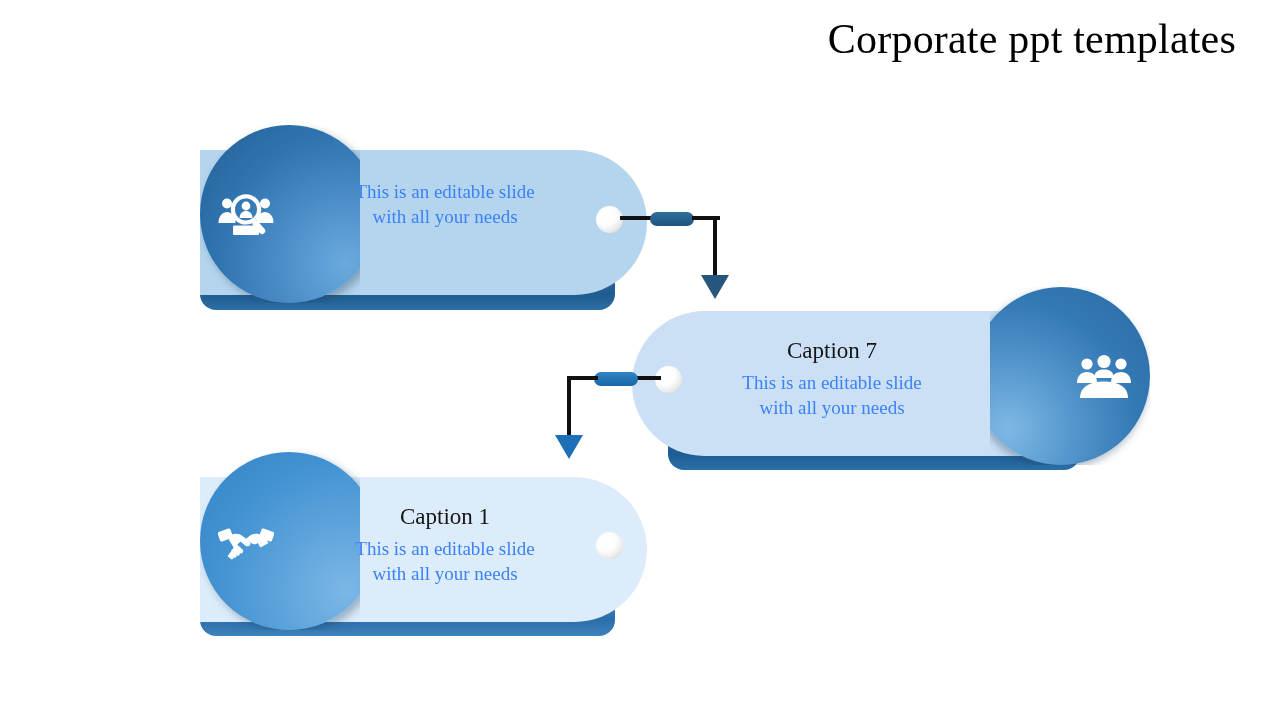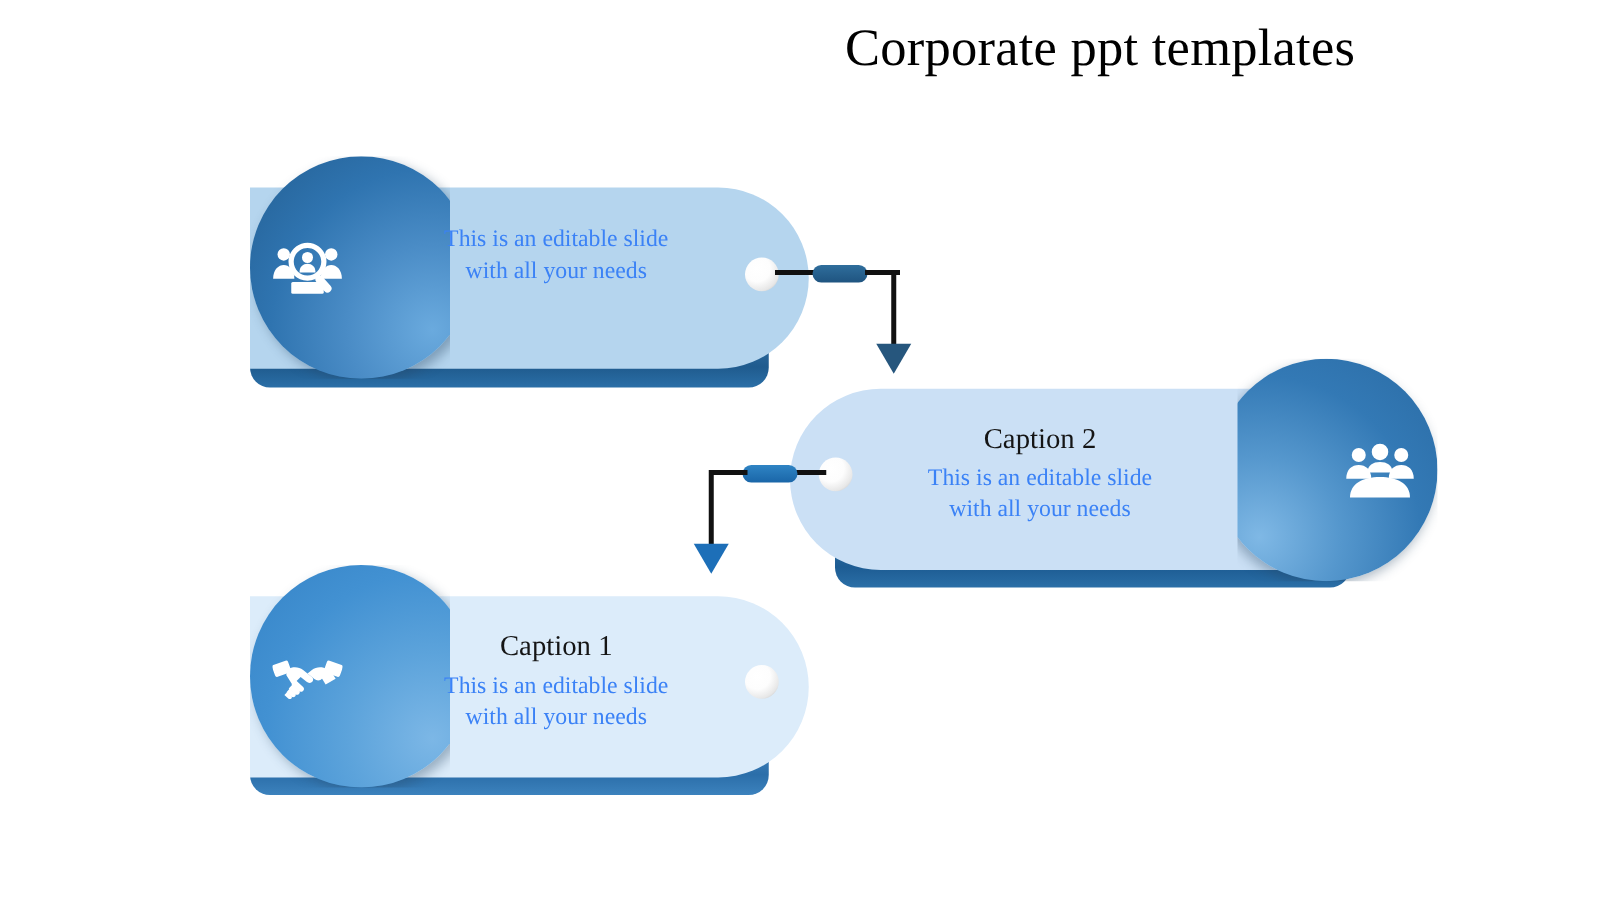--- a/index.html
+++ b/index.html
@@ -17,21 +17,21 @@
     font-family: "Liberation Serif", "DejaVu Serif", serif;
     color: #1a1a1a;
   }
 
   
   #slide-title {
     position: absolute;
     top: 10px;
     right: 44px;
     width: 560px;
-    text-align: left;
+    text-align: right;
     font-family: "Liberation Serif", "DejaVu Serif", serif;
     font-size: 42px;
     line-height: 58px;
     font-weight: 400;
     color: #000000;
     letter-spacing: 0.2px;
   }
 
   
   .card {
@@ -280,21 +280,21 @@
 
           <path d="M4 45 C4 33.5 14.5 28.5 28 28.5 C41.5 28.5 52 33.5 52 45 Z"></path>
         </g>
       </svg>
     </div>
   </div>
 
   <div class="card-hole"></div>
 
   <div class="card-text">
-    <div class="card-caption">Caption 2</div>
+    <div class="card-caption">Caption 7</div>
     <div class="card-desc">
       <span>This is an editable slide</span><br>
       <span>with all your needs</span>
     </div>
   </div>
 </div>
 
 <div class="card" id="card-3">
 
   <div class="card-shadow-bar"></div>

